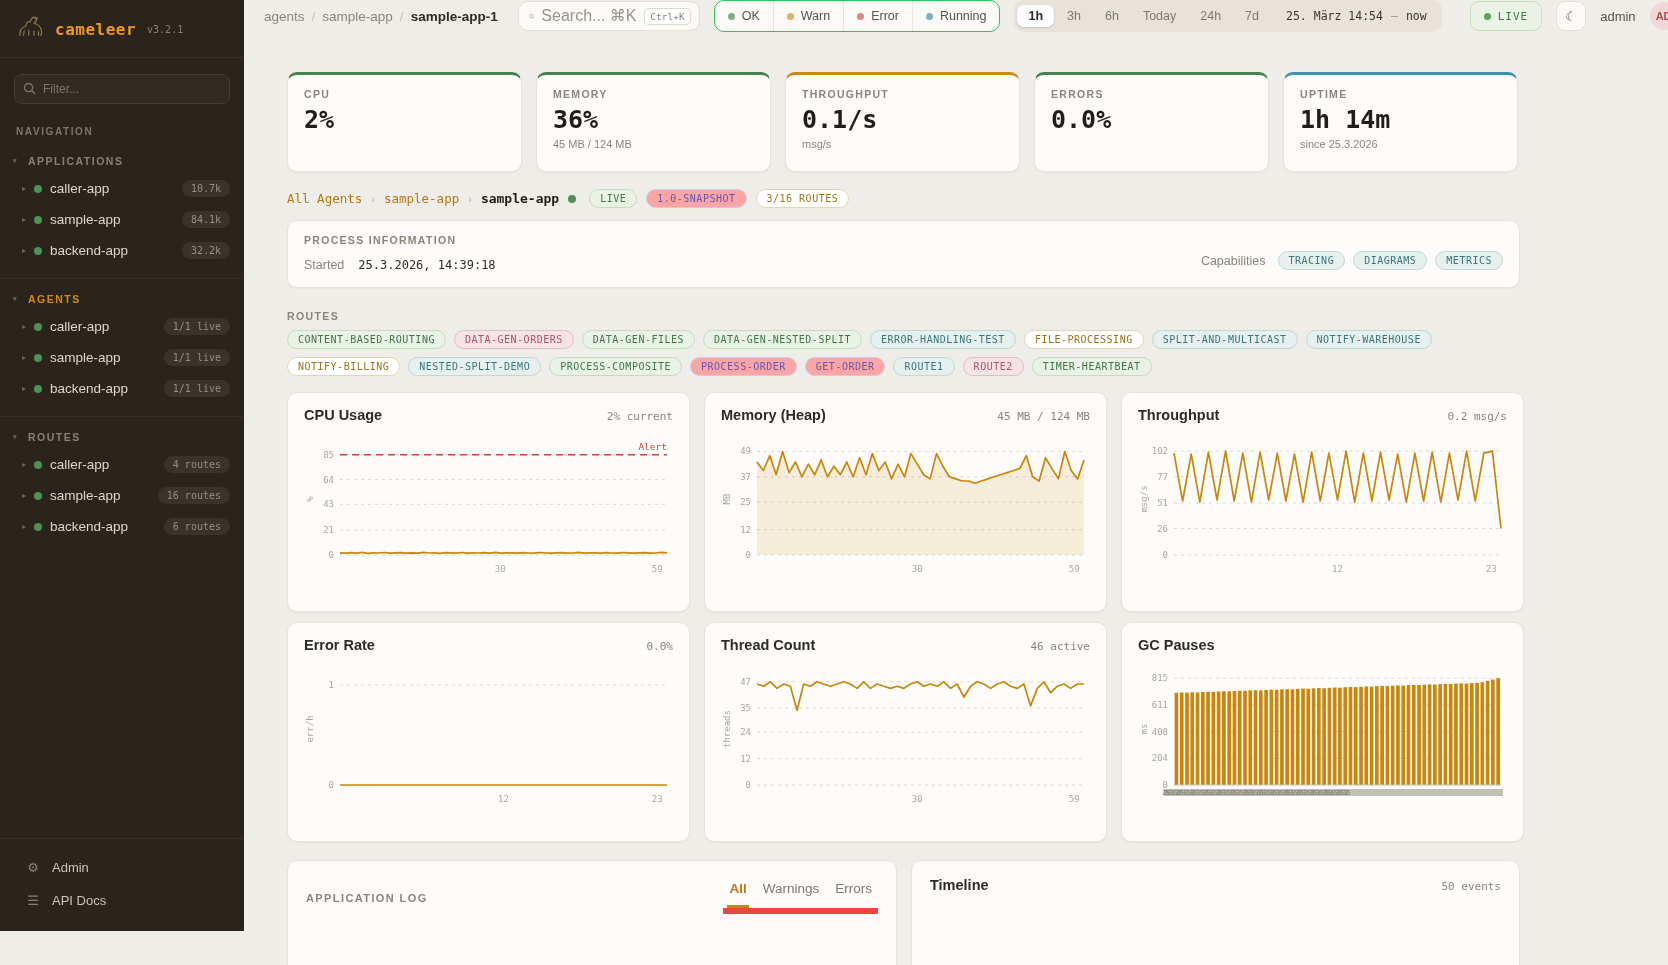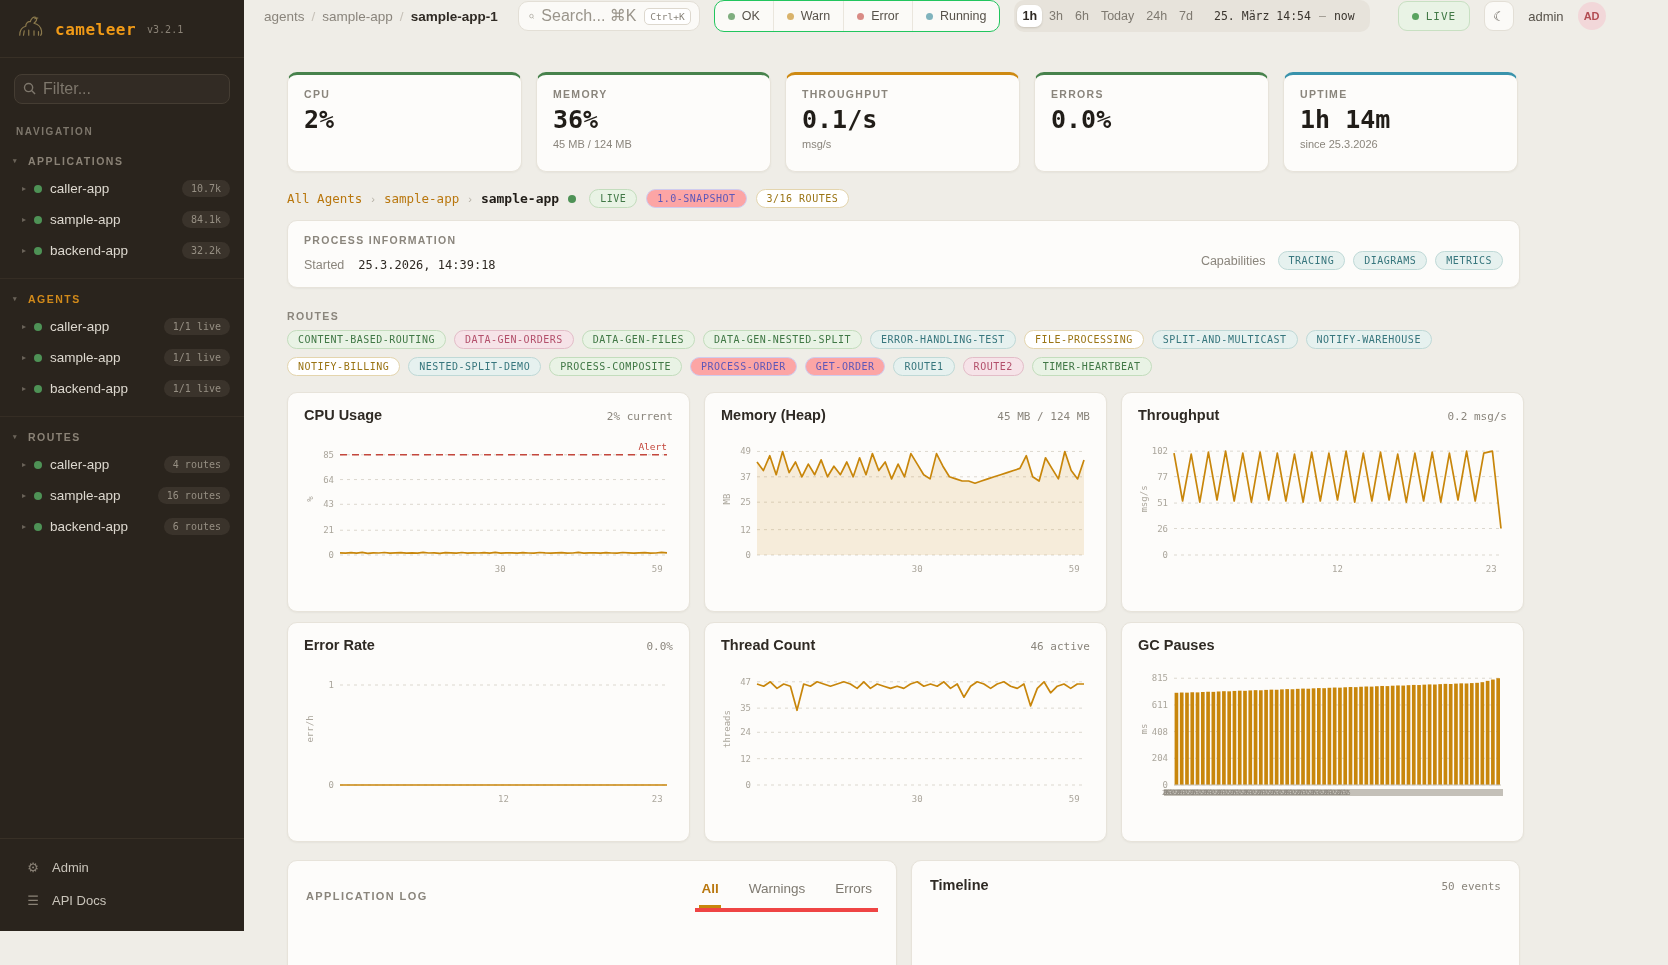--- a/index.html
+++ b/index.html
@@ -6,21 +6,21 @@
   html,body { width:1668px; height:965px; overflow:hidden; }
   body { font-family:"Liberation Sans", sans-serif; background:#EFEDE7; color:#2F2A24; display:flex; }
 
   
   .sidebar { width:244px; height:931px; background:#2A241D; flex:none; display:flex; flex-direction:column; }
   .logo-row { display:flex; align-items:center; gap:9px; padding:14px 16px 13px; border-bottom:1px solid #383026; }
   .logo-name { font-family:"DejaVu Sans Mono", monospace; font-weight:bold; font-size:16px; color:#F09A17; letter-spacing:.5px; }
   .logo-ver { font-family:"DejaVu Sans Mono", monospace; font-size:10px; color:#8A8276; margin-left:2px; }
   .filter-wrap { margin:16px 14px 6px; position:relative; }
   .filter-wrap svg { position:absolute; left:9px; top:8px; }
-  .filter-input { width:100%; height:30px; background:#322B24; border:1px solid #453D33; border-radius:8px; color:#C9C4BA; font-size:16px; padding:0 10px 0 28px; outline:none; }
+  .filter-input { width:100%; height:30px; background:#322B24; border:1px solid #453D33; border-radius:8px; color:#C9C4BA; font-size:12px; padding:0 10px 0 28px; outline:none; }
   .filter-input::placeholder { color:#7E776C; }
   .nav-label { font-size:10px; letter-spacing:1.6px; color:#7E776C; font-weight:bold; padding:16px 16px 4px; }
   .sb-section { padding:10px 0 12px; }
   .sb-section + .sb-section { border-top:1px solid #352D24; }
   .sb-sec-head { display:flex; align-items:center; gap:10px; padding:4px 16px 6px 13px; font-size:10.5px; letter-spacing:1.5px; font-weight:bold; color:#8A8276; }
   .sb-sec-head.accent { color:#D28A1A; }
   .sb-caret { font-size:7px; color:#6B645A; }
   .sb-item { display:flex; align-items:center; gap:8px; padding:7px 14px 7px 22px; cursor:pointer; }
   .sb-chev { font-size:8px; color:#6B645A; }
   .sb-dot { width:8px; height:8px; border-radius:50%; background:#4E9256; flex:none; }
@@ -39,21 +39,21 @@
   .crumb .cur { color:#2F2A24; font-weight:bold; }
   .search-pill { display:flex; align-items:center; gap:7px; background:#FBFAF7; border:1px solid #E3DFD6; border-radius:10px; height:30px; padding:0 8px 0 10px; width:182px; }
   .search-pill input { border:none; outline:none; background:transparent; font-size:16px; color:#57524A; width:96px; }
   .search-pill input::placeholder { color:#9A958B; }
   .kbd { font-family:"DejaVu Sans Mono", monospace; font-size:9.5px; color:#8A857C; border:1px solid #DDD8CE; border-radius:5px; padding:2px 5px; background:#fff; }
   .seg { display:flex; align-items:center; background:#FBFAF7; border:1px solid #22c55e; border-radius:10px; height:32px; overflow:hidden; }
   .seg-item { display:flex; align-items:center; gap:7px; padding:0 13px; font-size:12.5px; color:#57524A; height:100%; cursor:pointer; }
   .seg-item + .seg-item { border-left:1px solid #EAE6DD; }
   .seg-dot { width:7px; height:7px; border-radius:50%; }
   .time-pill { display:flex; align-items:center; background:#E7E3DB; border-radius:10px; height:32px; padding:3px; gap:2px; }
-  .tr-item { padding:4px 5px; font-size:12.5px; color:#7E7970; border-radius:7px; cursor:pointer; white-space:nowrap; }
+  .tr-item { padding:4px 11px; font-size:12.5px; color:#7E7970; border-radius:7px; cursor:pointer; white-space:nowrap; }
   .tr-item.active { background:#fff; color:#2F2A24; font-weight:bold; box-shadow:0 1px 2px rgba(60,50,30,.18); }
   .date-range { font-family:"DejaVu Sans Mono", monospace; font-size:11.5px; color:#3A352E; padding:0 12px 0 14px; display:flex; gap:8px; align-items:center; cursor:pointer; white-space:nowrap; }
   .date-range .dash { color:#9A958B; }
   .live-badge { display:flex; align-items:center; gap:7px; background:#E9F3E5; border:1px solid #C8E0C2; border-radius:9px; height:30px; padding:0 13px; font-family:"DejaVu Sans Mono", monospace; font-size:11px; letter-spacing:1px; color:#437A47; cursor:pointer; }
   .live-dot { width:7px; height:7px; border-radius:50%; background:#59A35F; }
   .moon-btn { width:30px; height:30px; background:#FBFAF7; border:1px solid #E3DFD6; border-radius:9px; display:flex; align-items:center; justify-content:center; color:#5A554D; font-size:13px; cursor:pointer; }
   .user-name { font-size:13px; color:#57524A; }
   .avatar { width:28px; height:28px; border-radius:50%; background:#F2D7D9; color:#B24C52; font-weight:bold; font-size:11px; display:flex; align-items:center; justify-content:center; cursor:pointer; }
 
   
@@ -94,21 +94,21 @@
   .chart-card { width:403px; height:220px; padding:14px 16px 8px; }
   .chart-head { display:flex; justify-content:space-between; align-items:baseline; }
   .chart-title { font-size:14.5px; font-weight:bold; color:#2F2A24; }
   .chart-rv { font-family:"DejaVu Sans Mono", monospace; font-size:11px; color:#8A857C; }
   .chart-svg { margin-top:6px; }
 
   .bottom { display:flex; gap:14px; margin-top:18px; width:1247px; }
   .log-card { width:610px; height:130px; padding:20px 18px 0; }
   .log-head { display:flex; justify-content:space-between; align-items:flex-end; }
   .log-title { font-size:11px; letter-spacing:1.4px; color:#8A857C; font-weight:bold; padding-bottom:10px; }
-  .tabs { display:flex; gap:26px; border-bottom:4px solid #ef4444; padding:0 4px; }
+  .tabs { display:flex; gap:12px; border-bottom:6px solid #ef4444; padding:0 4px; }
   .tab { font-size:13.5px; color:#7E7970; padding:0 2px 9px; border-bottom:3px solid transparent; cursor:pointer; }
   .tab.active { color:#B9770E; font-weight:bold; border-bottom-color:#C8860B; }
   .tl-card { width:609px; height:130px; padding:16px 18px; }
   .tl-head { display:flex; justify-content:space-between; align-items:baseline; }
   .tl-title { font-size:14.5px; font-weight:bold; color:#2F2A24; }
   .tl-events { font-family:"DejaVu Sans Mono", monospace; font-size:11px; color:#8A857C; }
 </style>
 </head>
 <body>
 

